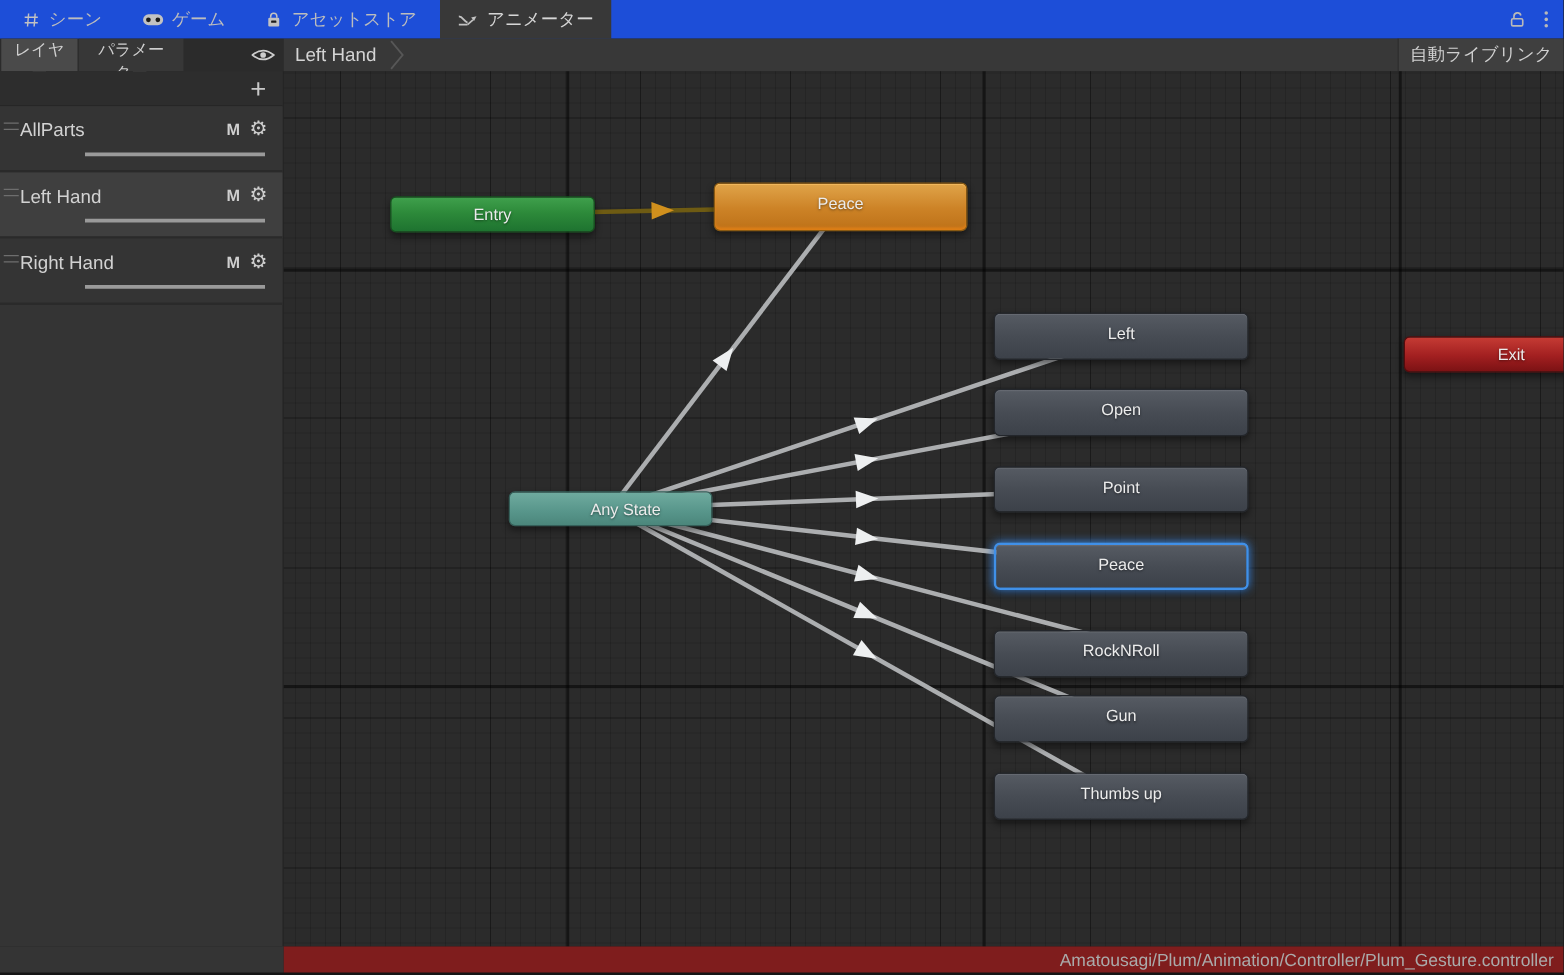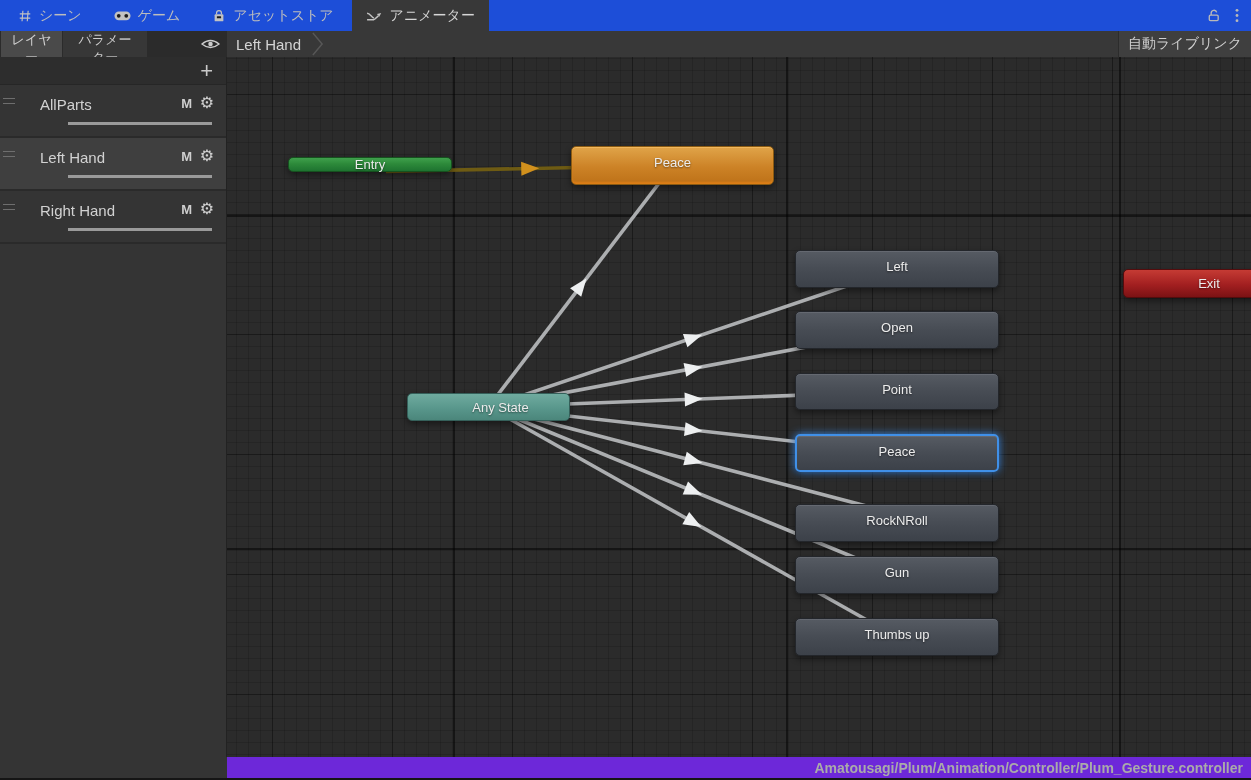--- a/index.html
+++ b/index.html
@@ -37,21 +37,21 @@
 
   
   .sidebar { width:227px; background:#343434; border-right:1px solid #222; display:flex; flex-direction:column; }
   .sidebar-head { height:28px; background:#2d2d2d; border-bottom:1px solid #262626;
                   display:flex; align-items:center; justify-content:flex-end; padding-right:13px; }
   .addbtn { background:none; border:none; color:#c8c8c8; font-size:22px; line-height:20px; cursor:default; }
   .layer-row { position:relative; height:53px; border-bottom:2px solid #2a2a2a; background:#343434; }
   .layer-row.sel { background:#3f3f3f; }
   .layer-handle { position:absolute; left:3px; top:13px; width:12px; height:6px;
                   border-top:1px solid #6e6e6e; border-bottom:1px solid #6e6e6e; }
-  .layer-name { position:absolute; left:40px; top:11px; font-size:15px; color:#d2d2d2; }
+  .layer-name { position:absolute; left:16px; top:11px; font-size:15px; color:#d2d2d2; }
   .layer-m { position:absolute; right:34px; top:11px; font-size:13px; font-weight:bold; color:#cfcfcf;
              background:none; border:none; cursor:default; }
   .layer-gear { position:absolute; right:12px; top:8px; font-size:16px; color:#cfcfcf;
                 background:none; border:none; cursor:default; }
   .layer-weight { position:absolute; left:68px; right:14px; bottom:11px; height:3px; background:#9a9a9a; }
 
   
   .graph { position:relative; width:1024px; height:700px; overflow:hidden;
     background-color:#2b2b2b;
     background-image:
@@ -76,22 +76,22 @@
                    box-shadow:0 0 8px rgba(64,150,255,.85), inset 0 1px 0 rgba(255,255,255,.09), 0 3px 6px rgba(0,0,0,.4); }
   .node.entry { background:linear-gradient(180deg,#3fa04c,#2d8a3a 45%,#1e7330); border:1px solid #16521f; }
   .node.default { background:linear-gradient(180deg,#e0a449,#cc8226 55%,#bd7118); border:1px solid #8a5a12;
                   box-shadow:inset 0 1px 0 rgba(255,200,110,.55), inset 0 -2px 2px rgba(255,140,20,.5), 0 3px 6px rgba(0,0,0,.45); }
   .node.any-state { background:linear-gradient(180deg,#6fab9f,#57958a 60%,#4b867b); border:1px solid #35605a; }
   .node.exit { background:linear-gradient(180deg,#c53b34,#a21f20 55%,#7c1214); border:1px solid #540c0d; }
 
   
   .statusrow { height:23px; display:flex; border-bottom:2px solid #151515; }
   .status-left { width:227px; background:#343434; }
-  .status-bar { flex:1; background:#6d28d9; display:flex; align-items:center; justify-content:flex-end;
-                padding-right:8px; font-size:14px; color:#aaaaaa;font-weight:bold; }
+  .status-bar { flex:1; background:#7f1d1d; display:flex; align-items:center; justify-content:flex-end;
+                padding-right:8px; font-size:14px; color:#aaaaaa; }
 </style>
 </head>
 <body>
 
 <div class="app">
 
   <div class="titlebar">
     <div class="dock-tabs">
         <div class="dock-tab">
           <span class="ticon">
@@ -232,21 +232,21 @@
           </g>
           <g>
             <line x1="261.5" y1="350" x2="670" y2="518" stroke="#b7babc" stroke-width="3.6" stroke-opacity="0.92"></line>
             <polygon points="10,0 -8,7 -8,-7" fill="#edeff0" transform="translate(465.75,434) rotate(22.355440117426216)"></polygon>
           </g>
           <g>
             <line x1="261.5" y1="350" x2="670" y2="580" stroke="#b7babc" stroke-width="3.6" stroke-opacity="0.92"></line>
             <polygon points="10,0 -8,7 -8,-7" fill="#edeff0" transform="translate(465.75,465) rotate(29.381055334243715)"></polygon>
           </g>
         </svg>
-    <div class="node entry" style="left: 61px; top: 100px; width: 164px; height: 15px; justify-content: center;">
+    <div class="node entry" style="left: 85px; top: 100px; width: 164px; height: 29px; justify-content: center;">
           <span>Entry</span>
         </div>
         <div class="node default tall" style="left: 344px; top: 89px; width: 203px; height: 39px;">
           <span>Peace</span>
         </div>
         <div class="node any-state" style="left: 180px; top: 336px; width: 163px; height: 28px; padding-left: 24px;">
           <span>Any State</span>
         </div>
         <div class="node normal tall" style="left: 568px; top: 193px; width: 204px; height: 38px;">
           <span>Left</span>

